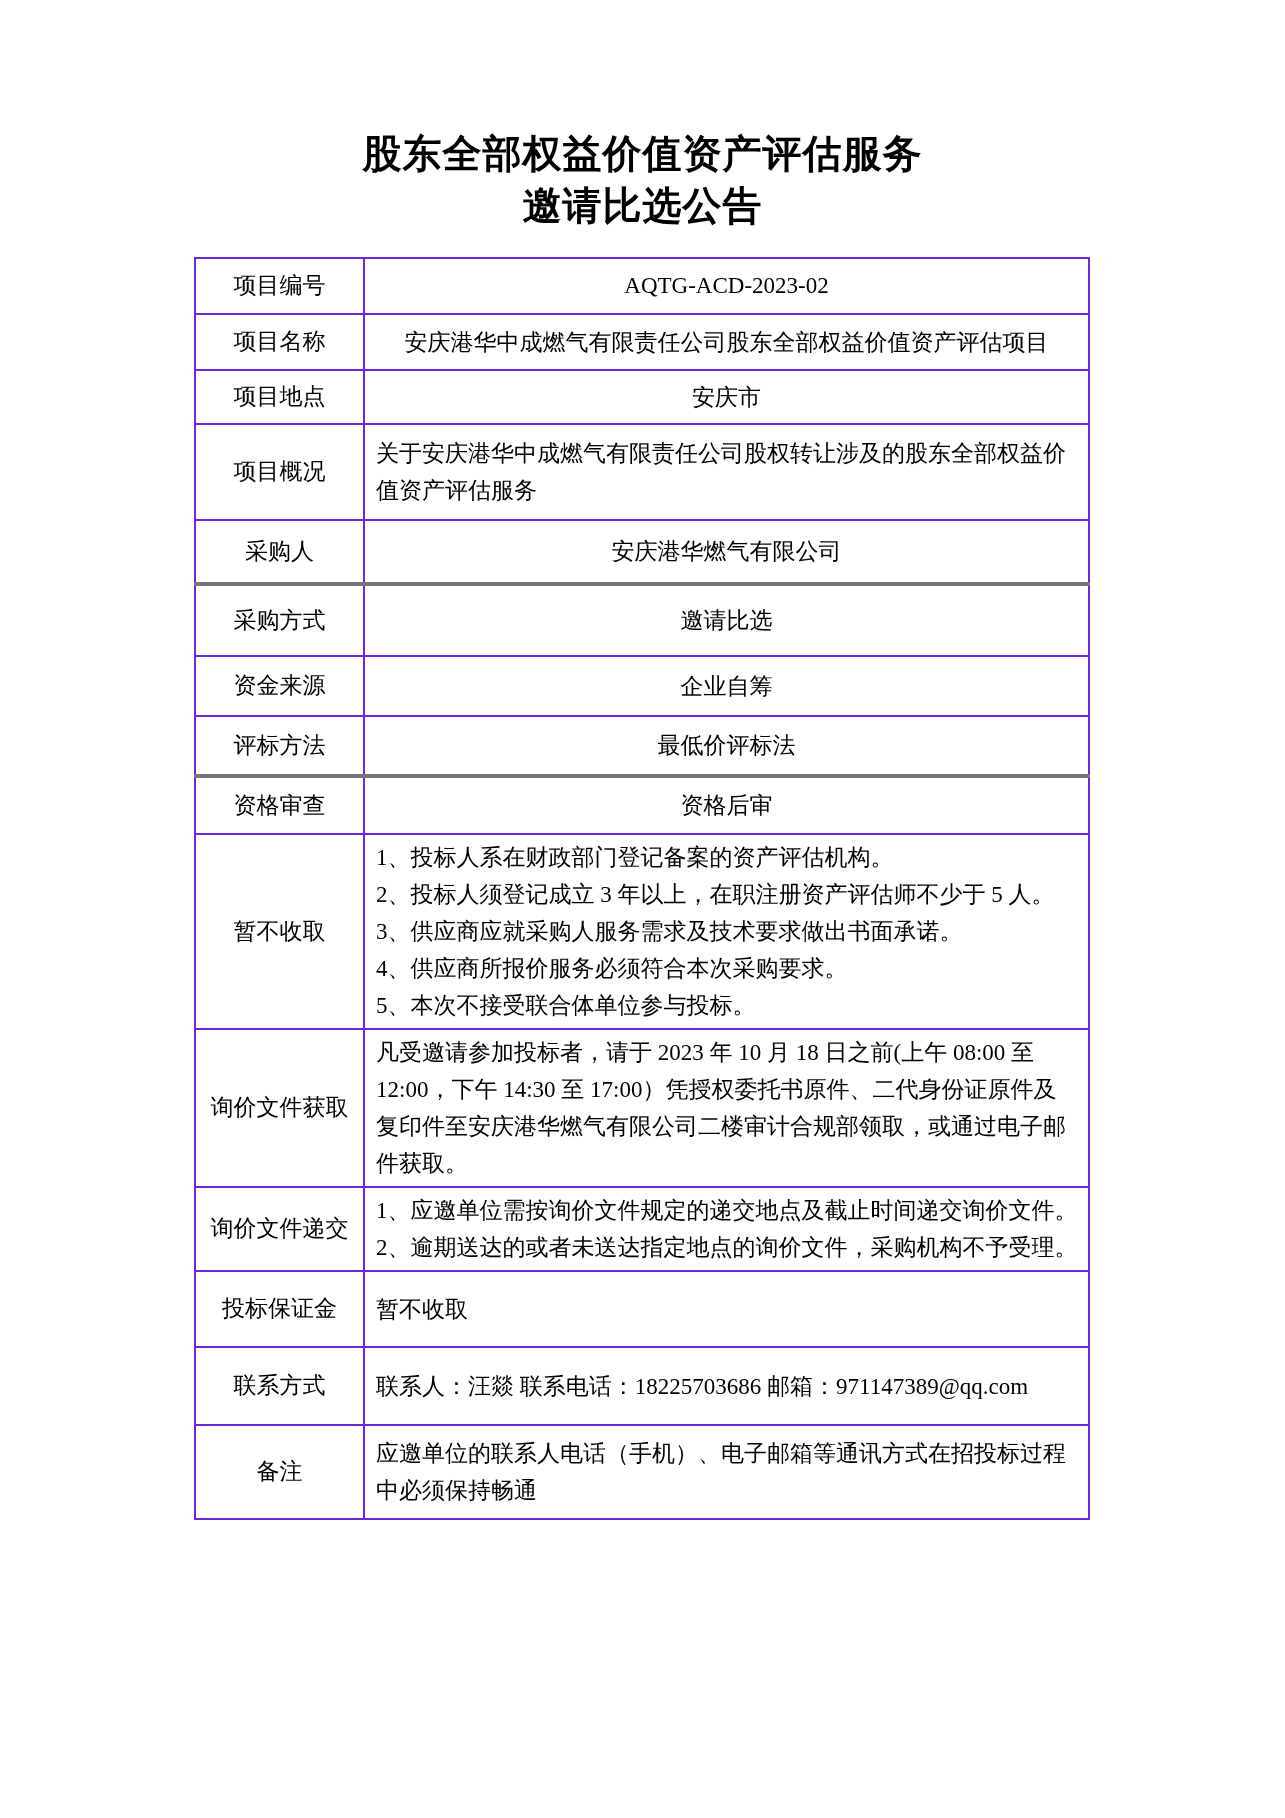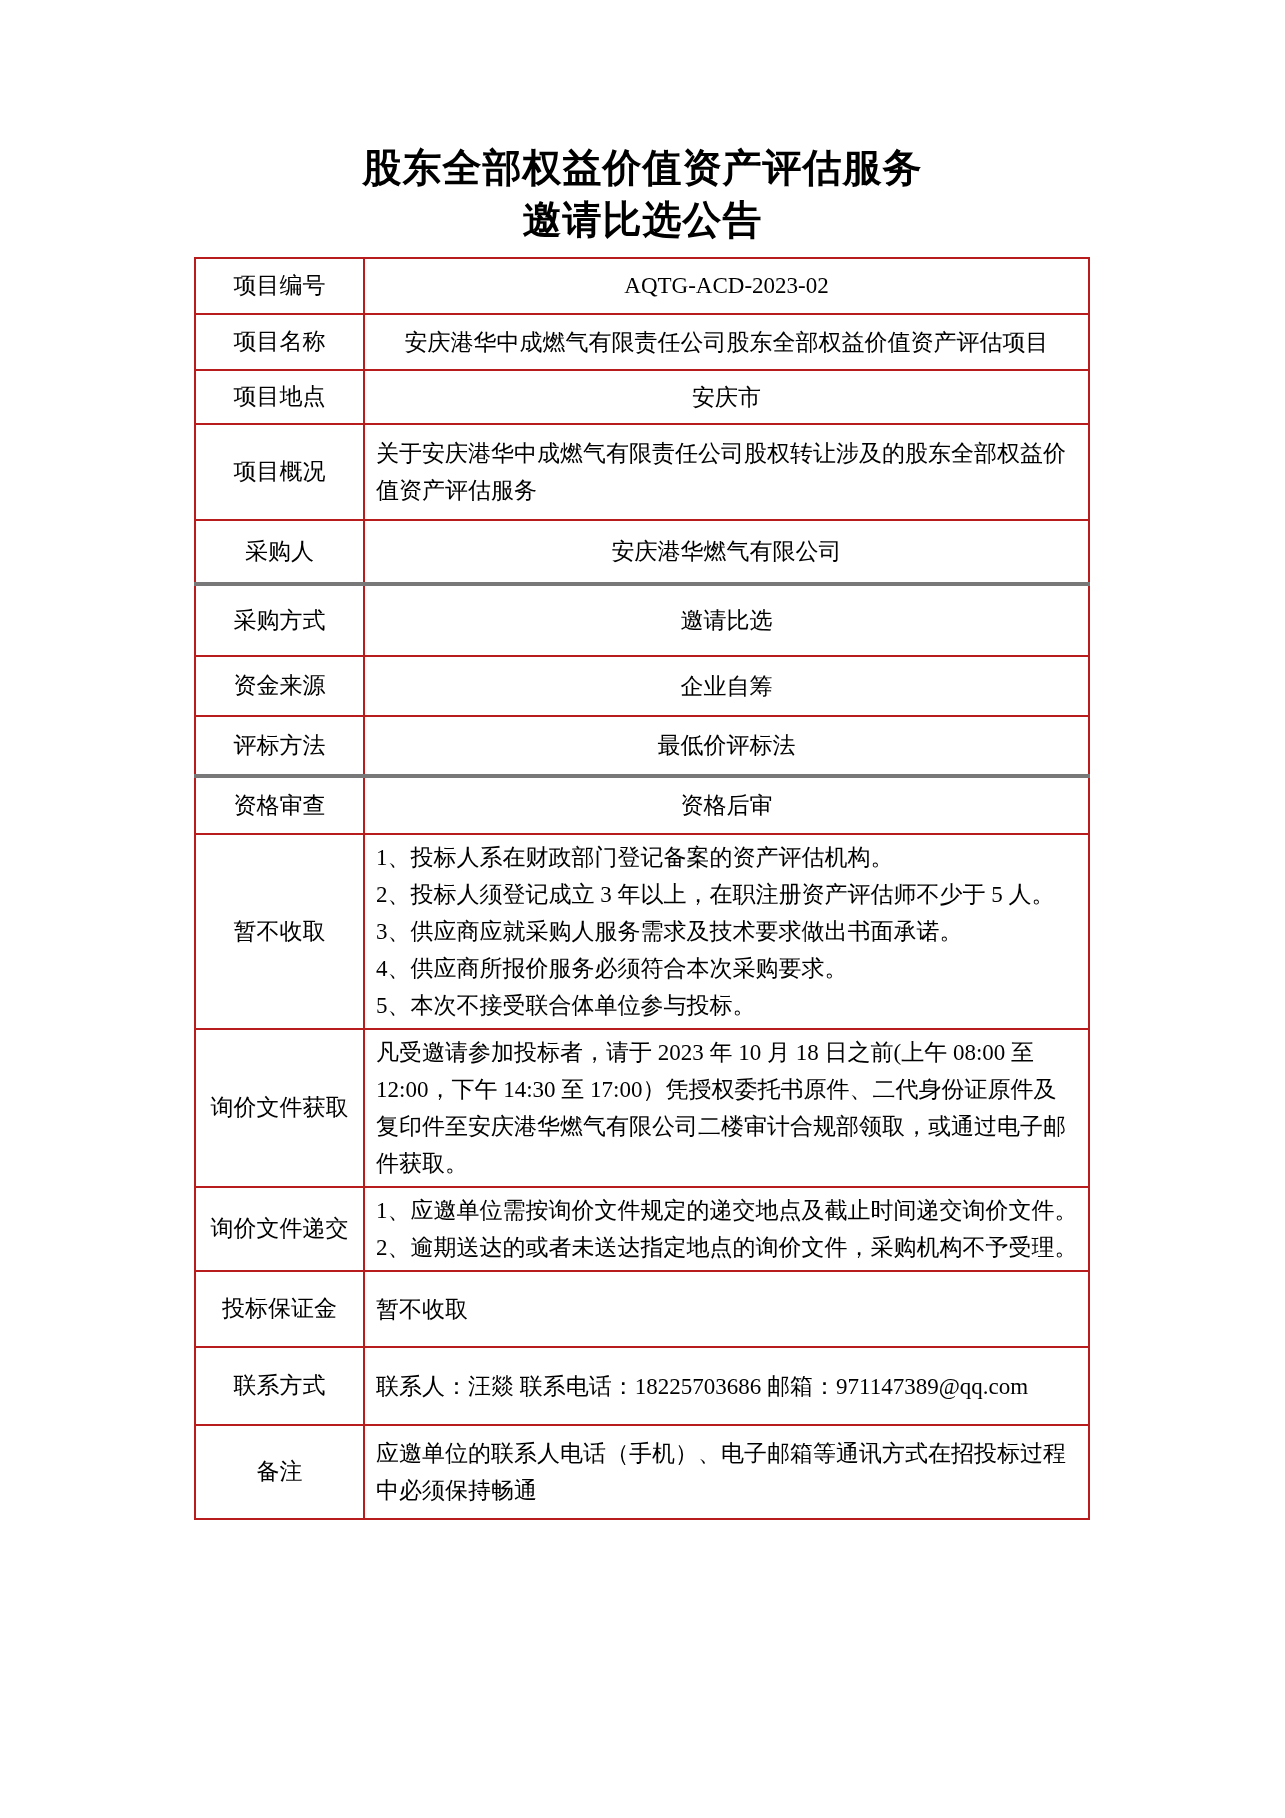--- a/index.html
+++ b/index.html
@@ -11,41 +11,41 @@
     position: relative;
     width: 1285px;
     height: 1818px;
     background: #ffffff;
     font-family: "Liberation Serif", "DejaVu Serif", serif;
     color: #000000;
     overflow: hidden;
   }
   .title-block {
     position: absolute;
-    top: 142px;
+    top: 128px;
     left: 0;
     width: 100%;
     text-align: center;
     font-weight: bold;
     font-size: 39px;
     line-height: 52px;
     letter-spacing: 1px;
   }
   table.doc-table {
     position: absolute;
     top: 257px;
     left: 194px;
     width: 896px;
     border-collapse: collapse;
     table-layout: fixed;
     font-size: 23px;
   }
   col.c-label { width: 169px; }
   .doc-table td {
-    border: 2px solid #b91c1c;
+    border: 2px solid #6d28d9;
     vertical-align: middle;
     overflow: hidden;
   }
   td.lc {
     text-align: center;
     padding: 2px 6px;
     line-height: 34px;
   }
   td.vc {
     padding: 4px 10px;

